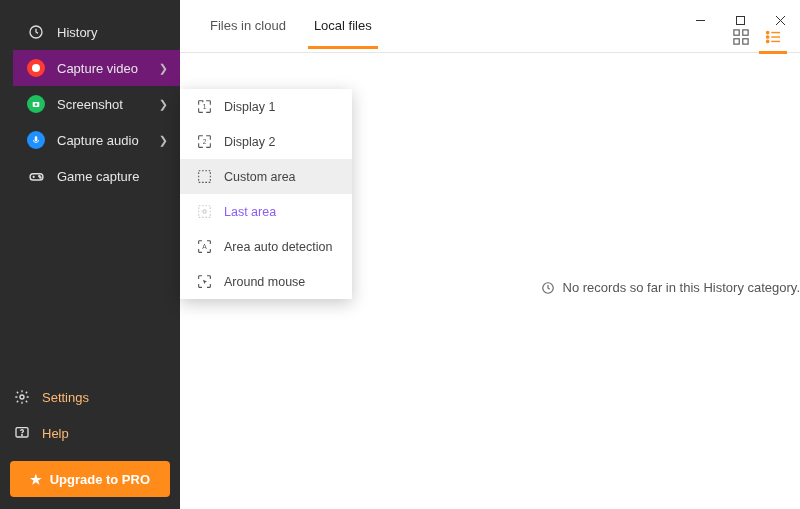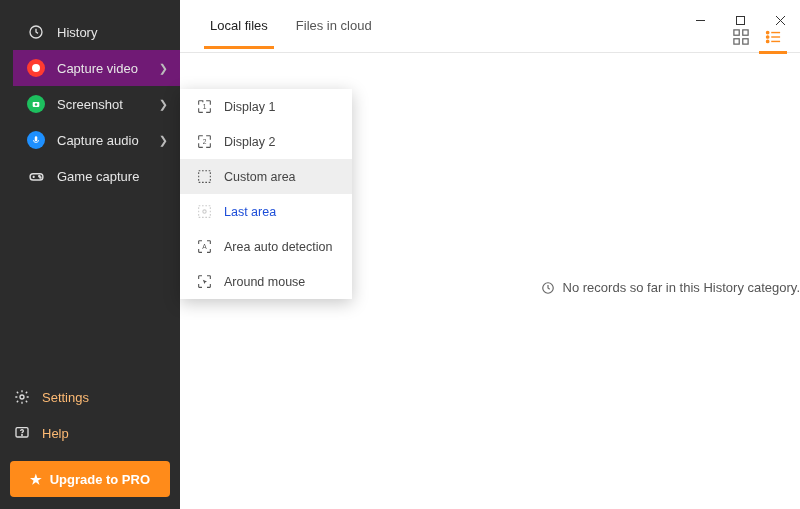--- a/index.html
+++ b/index.html
@@ -47,21 +47,21 @@
   .view-btn { width: 18px; height: 18px; display: flex; align-items: center; justify-content: center; cursor: pointer; color: #555; position: relative; }
   .view-btn.active::after { content: ""; position: absolute; left: -5px; right: -5px; bottom: -8px; height: 3px; background: #ff8b1a; }
 
   .empty-state { position: absolute; top: 280px; left: 0; right: 0; display: flex; align-items: center; justify-content: flex-end; gap: 8px; color: #555; font-size: 13px; }
   .clock-icon { width: 14px; height: 14px; }
 
   
   .submenu { position: absolute; left: 180px; top: 89px; width: 172px; background: #fff; box-shadow: 0 4px 16px rgba(0,0,0,0.22); z-index: 50; }
   .submenu-item { height: 35px; display: flex; align-items: center; gap: 12px; padding-left: 16px; font-size: 12.5px; color: #444; cursor: pointer; }
   .submenu-item.hover { background: #eee; }
-  .submenu-item.disabled { color: #1d4ed8; cursor: default; }
+  .submenu-item.disabled { color: #8b5cf6; cursor: default; }
   .submenu-icon { width: 16px; height: 16px; display: flex; align-items: center; justify-content: center; color: inherit; }
 
   svg { display: block; }
 </style>
 </head>
 <body>
 
 <div class="app">
 
   <div class="sidebar">
@@ -161,22 +161,22 @@
           </svg>
       </div>
       <div class="win-btn">
         <svg width="11" height="11" viewBox="0 0 11 11">
             <path d="M1 1l9 9M10 1l-9 9" stroke="#333" stroke-width="1"></path>
           </svg>
       </div>
     </div>
 
     <div class="tabs">
+      <div class="tab"><span>Files in cloud</span></div>
       <div class="tab active"><span>Local files</span></div>
-      <div class="tab"><span>Files in cloud</span></div>
     </div>
     <div class="tab-separator"></div>
 
     <div class="view-controls">
       <div class="view-btn">
         <svg viewBox="0 0 18 18" width="16" height="16" fill="none" stroke="#666" stroke-width="1.4">
             <rect x="1" y="1" width="6" height="6"></rect>
             <rect x="11" y="1" width="6" height="6"></rect>
             <rect x="1" y="11" width="6" height="6"></rect>
             <rect x="11" y="11" width="6" height="6"></rect>

